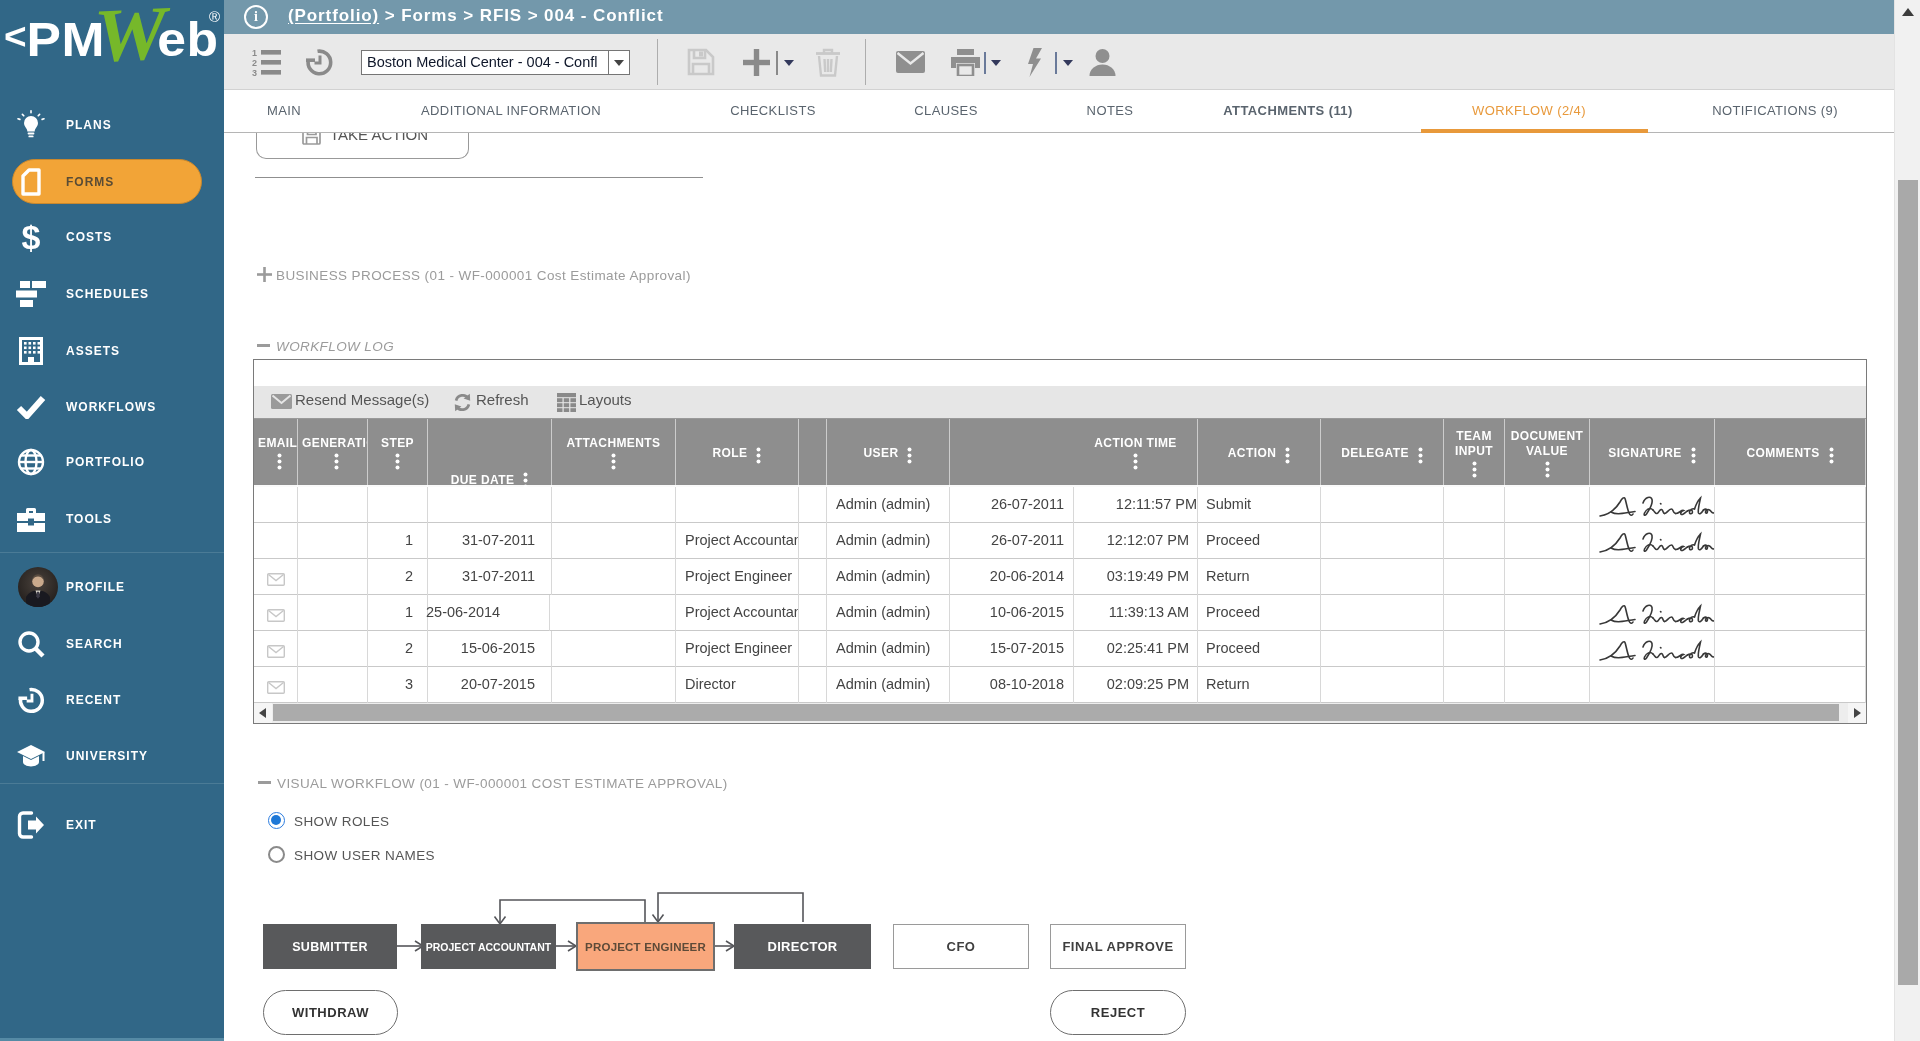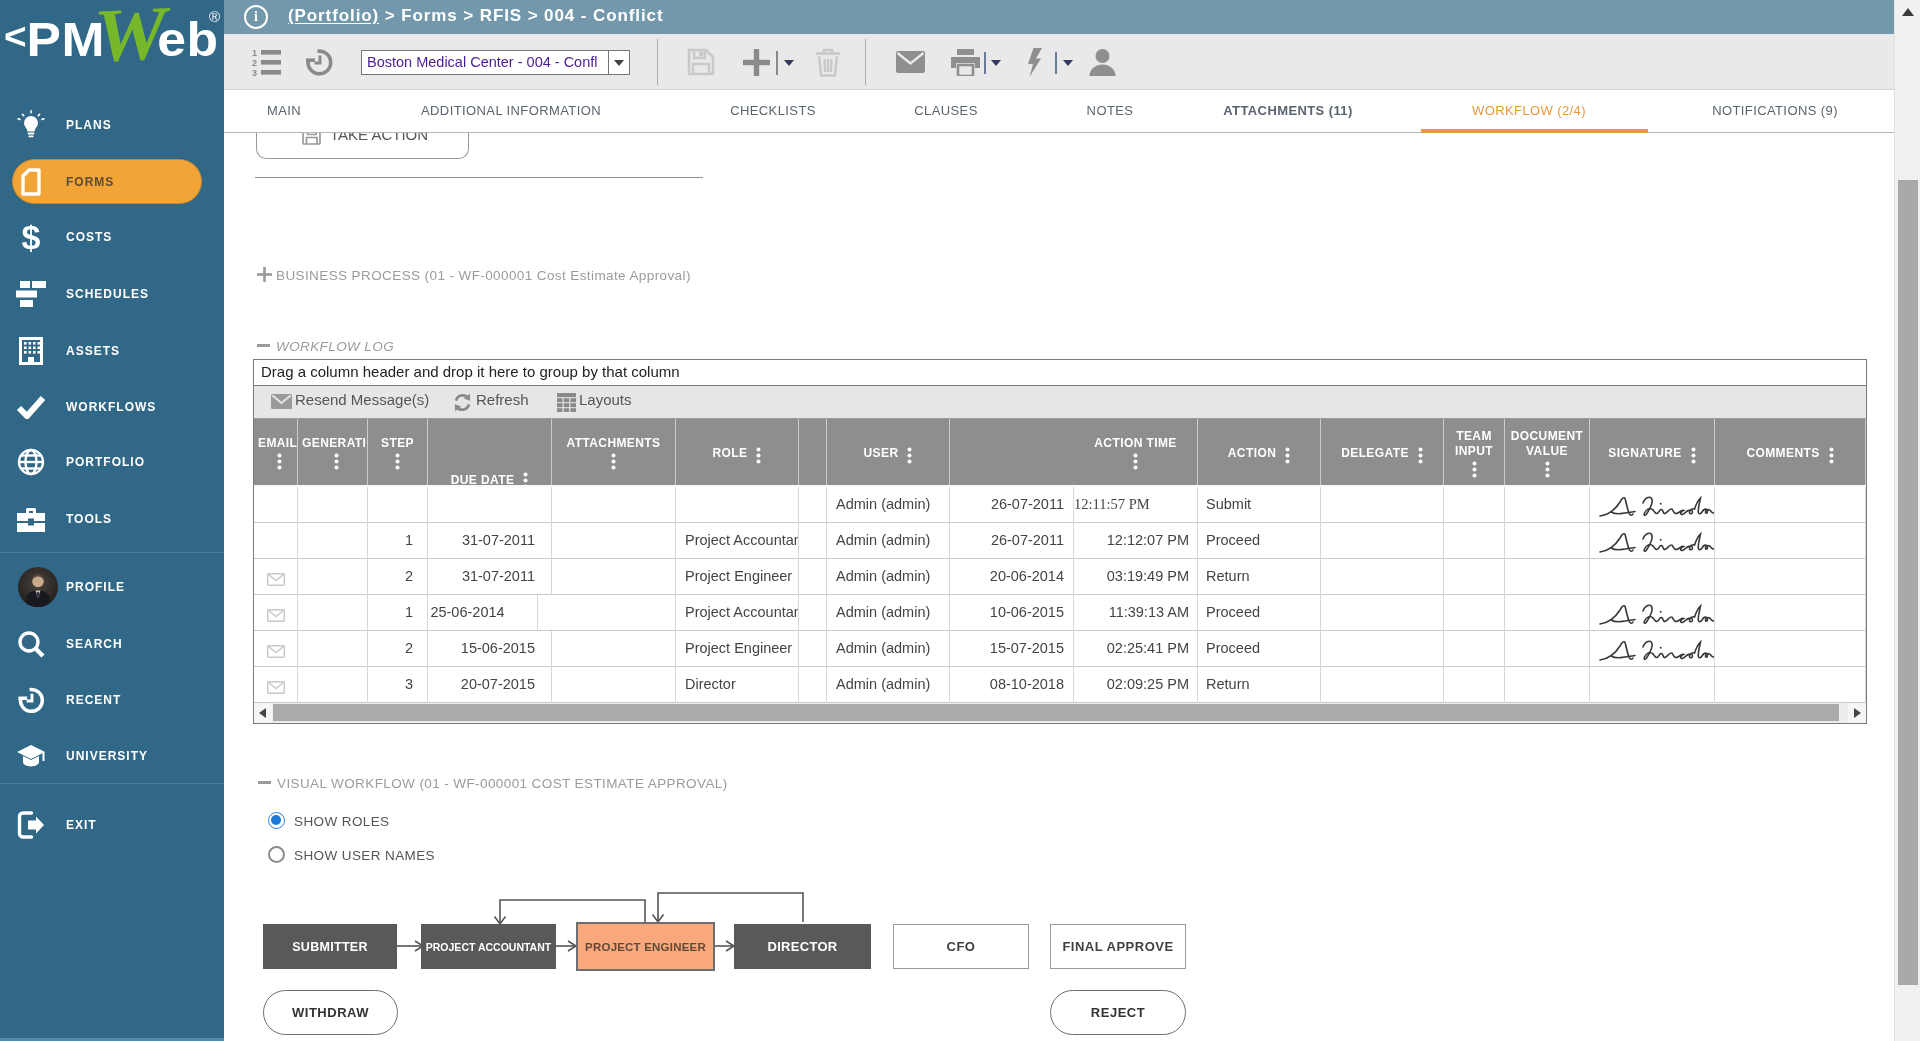--- a/index.html
+++ b/index.html
@@ -27,21 +27,21 @@
 
 .hdr { position:absolute; left:224px; top:0; width:1670px; height:34px; background:#7398AB; }
 .hdr .crumb { position:absolute; left:64px; top:6px; color:#fff; font-size:17px; font-weight:bold; letter-spacing:0.9px; }
 .hdr .crumb u { text-underline-offset:2px; }
 .info-ic { position:absolute; left:20px; top:5px; width:24px; height:24px; border:2px solid #fff; border-radius:50%; color:#fff; text-align:center; font-size:14px; font-weight:bold; line-height:20px; font-family:"Liberation Serif",serif;}
 
 
 .tbar { position:absolute; left:224px; top:34px; width:1670px; height:56px; background:#e9e9e9; border-bottom:1px solid #d2d2d2;}
 .tsep { position:absolute; top:5px; height:46px; width:1px; background:#adadad; }
 .selbox { position:absolute; left:137px; top:16px; width:269px; height:25px; background:#fff; border:1px solid #757575; }
-.selbox .txt { position:absolute; left:5px; top:3px; font-size:14.5px; color:#4c1d95; white-space:nowrap; overflow:hidden; width:240px;}
+.selbox .txt { position:absolute; left:5px; top:3px; font-size:14.5px; color:#0f172a; white-space:nowrap; overflow:hidden; width:240px;}
 .selbox .arr { position:absolute; right:0; top:0; width:21px; height:23px; border-left:1px solid #757575; }
 .caret { width:0; height:0; border-left:5px solid transparent; border-right:5px solid transparent; border-top:6px solid #444; position:absolute; }
 
 
 .tabs { position:absolute; left:224px; top:90px; width:1670px; height:43px; background:#fff; border-bottom:1px solid #b5b5b5; }
 .tab { position:absolute; top:13px; transform:translateX(-50%); font-size:13px; color:#5a646e; letter-spacing:0.4px; white-space:nowrap; }
 .tab.active { color:#E8993B; }
 .tab-ul { position:absolute; left:1197px; top:39px; width:227px; height:4px; background:#E8993B; }
 
 
@@ -394,21 +394,20 @@
             <rect x="0" y="6.2" width="15" height="2.6"></rect>
           </g>
         </svg>
       </span>
   <div class="seclab" style="left:52px; top:135px;">BUSINESS PROCESS (01 - WF-000001 Cost Estimate Approval)</div>
 
   <span class="abs" style="left:33px; top:211px; width:13px; height:3px; background:#9b9b9b;"></span>
   <div class="seclab" style="left:52px; top:206px;font-style:italic;">WORKFLOW LOG</div>
 
   <div class="panel" id="panel">
-    <div class="dragbar">Drag a column header and drop it here to group by that column</div>
     <div class="ltool">
       <span class="abs" style="left:17px; top:8px;">
             <svg width="21" height="15" viewBox="0 0 21 15">
               <rect x="0" y="0" width="21" height="15" rx="1.5" fill="#9a9a9a"></rect>
               <path d="M1.5 1.5 L10.5 9 19.5 1.5" fill="none" stroke="#e6e6e6" stroke-width="2"></path>
             </svg>
           </span>
       <span class="btn" style="left:41px; top:5px;">Resend Message(s)</span>
       <span class="abs" style="left:199px; top:7px;">
             <svg width="19" height="19" viewBox="0 0 19 19">
@@ -612,21 +611,21 @@
       <div class="grow" style="top:0px;">
             <div class="gc" style="left:0px; width:44px; text-align:center;"></div>
             <div class="gc" style="left:44px; width:70px; text-align:left;"></div>
             <div class="gc" style="left:114px; width:60px; text-align:right;padding-right:14px;"></div>
             <div class="gc" style="left:174px; width:124px; text-align:right;padding-right:16px;"></div>
             <div class="gc" style="left:298px; width:124px; text-align:left;"></div>
             <div class="gc" style="left:422px; width:123px; text-align:left;padding-left:9px;"></div>
             <div class="gc" style="left:545px; width:28px; text-align:left;"></div>
             <div class="gc" style="left:573px; width:123px; text-align:left;padding-left:9px;">Admin (admin)</div>
             <div class="gc" style="left:696px; width:124px; text-align:right;padding-right:9px;">26-07-2011</div>
-            <div class="gc" style="left:820px; width:124px; font-family:Liberation Serif, serif;">12:11:57 PM</div>
+            <div class="gc" style="left:820px; width:124px; text-align:right;">12:11:57 PM</div>
             <div class="gc" style="left:944px; width:123px; text-align:left;padding-left:8px;">Submit</div>
             <div class="gc" style="left:1067px; width:123px; text-align:left;"></div>
             <div class="gc" style="left:1190px; width:61px; text-align:left;"></div>
             <div class="gc" style="left:1251px; width:85px; text-align:left;"></div>
             <div class="gc" style="left:1336px; width:125px; text-align:left; padding-left:8px;"><svg width="118" height="28" viewBox="0 0 118 28" style="margin-top:4px;">
                 <g fill="none" stroke="#383838" stroke-width="1.6" stroke-linecap="round">
                   <path d="M2 23 C9 22 17 17 22 9 C24 5.5 26 3.5 27 5.5 C28 8 29 15 31 20 C32 22.5 34 23 35 21"></path>
                   <path d="M13 19 C19 22.5 26 20 37 18.5"></path>
                   <path d="M45 10 C47 4 53 2.5 54 6.5 C55 10.5 50.5 18 48.5 21 C47 23 45.5 22.5 46.5 20 C48.5 16 52 14 55 17"></path>
                   <path d="M55 17 C57 19 57.5 21 59 20.5 C61 19.8 61.5 16 63.5 16.5 C65.5 17 64.5 20 66.5 20.5"></path>
@@ -692,21 +691,21 @@
             <div class="gc" style="left:1336px; width:125px; text-align:center;"></div>
             <div class="gc" style="left:1461px; width:151px; text-align:left;"></div>
           </div>
       <div class="grow" style="top:108px;">
             <div class="gc" style="left:0px; width:44px; text-align:center;"><span style="position:relative; top:2px;"><svg width="18" height="13" viewBox="0 0 18 13">
                   <rect x="0.7" y="0.7" width="16.6" height="11.6" rx="1" fill="none" stroke="#c7c7c7" stroke-width="1.4"></rect>
                   <path d="M1.5 1.5 L9 7.5 16.5 1.5" fill="none" stroke="#c7c7c7" stroke-width="1.4"></path>
                 </svg></span></div>
             <div class="gc" style="left:44px; width:70px; text-align:left;"></div>
             <div class="gc" style="left:114px; width:60px; text-align:right;padding-right:14px;">1</div>
-            <div class="gc" style="left:160px; width:124px; text-align:center;padding-right:16px;">25-06-2014</div>
+            <div class="gc" style="left:172px; width:124px; text-align:left;padding-right:16px;">25-06-2014</div>
             <div class="gc" style="left:298px; width:124px; text-align:left;"></div>
             <div class="gc" style="left:422px; width:123px; text-align:left;padding-left:9px;">Project Accountant</div>
             <div class="gc" style="left:545px; width:28px; text-align:left;"></div>
             <div class="gc" style="left:573px; width:123px; text-align:left;padding-left:9px;">Admin (admin)</div>
             <div class="gc" style="left:696px; width:124px; text-align:right;padding-right:9px;">10-06-2015</div>
             <div class="gc" style="left:820px; width:124px; text-align:right;padding-right:8px;">11:39:13 AM</div>
             <div class="gc" style="left:944px; width:123px; text-align:left;padding-left:8px;">Proceed</div>
             <div class="gc" style="left:1067px; width:123px; text-align:left;"></div>
             <div class="gc" style="left:1190px; width:61px; text-align:left;"></div>
             <div class="gc" style="left:1251px; width:85px; text-align:left;"></div>

